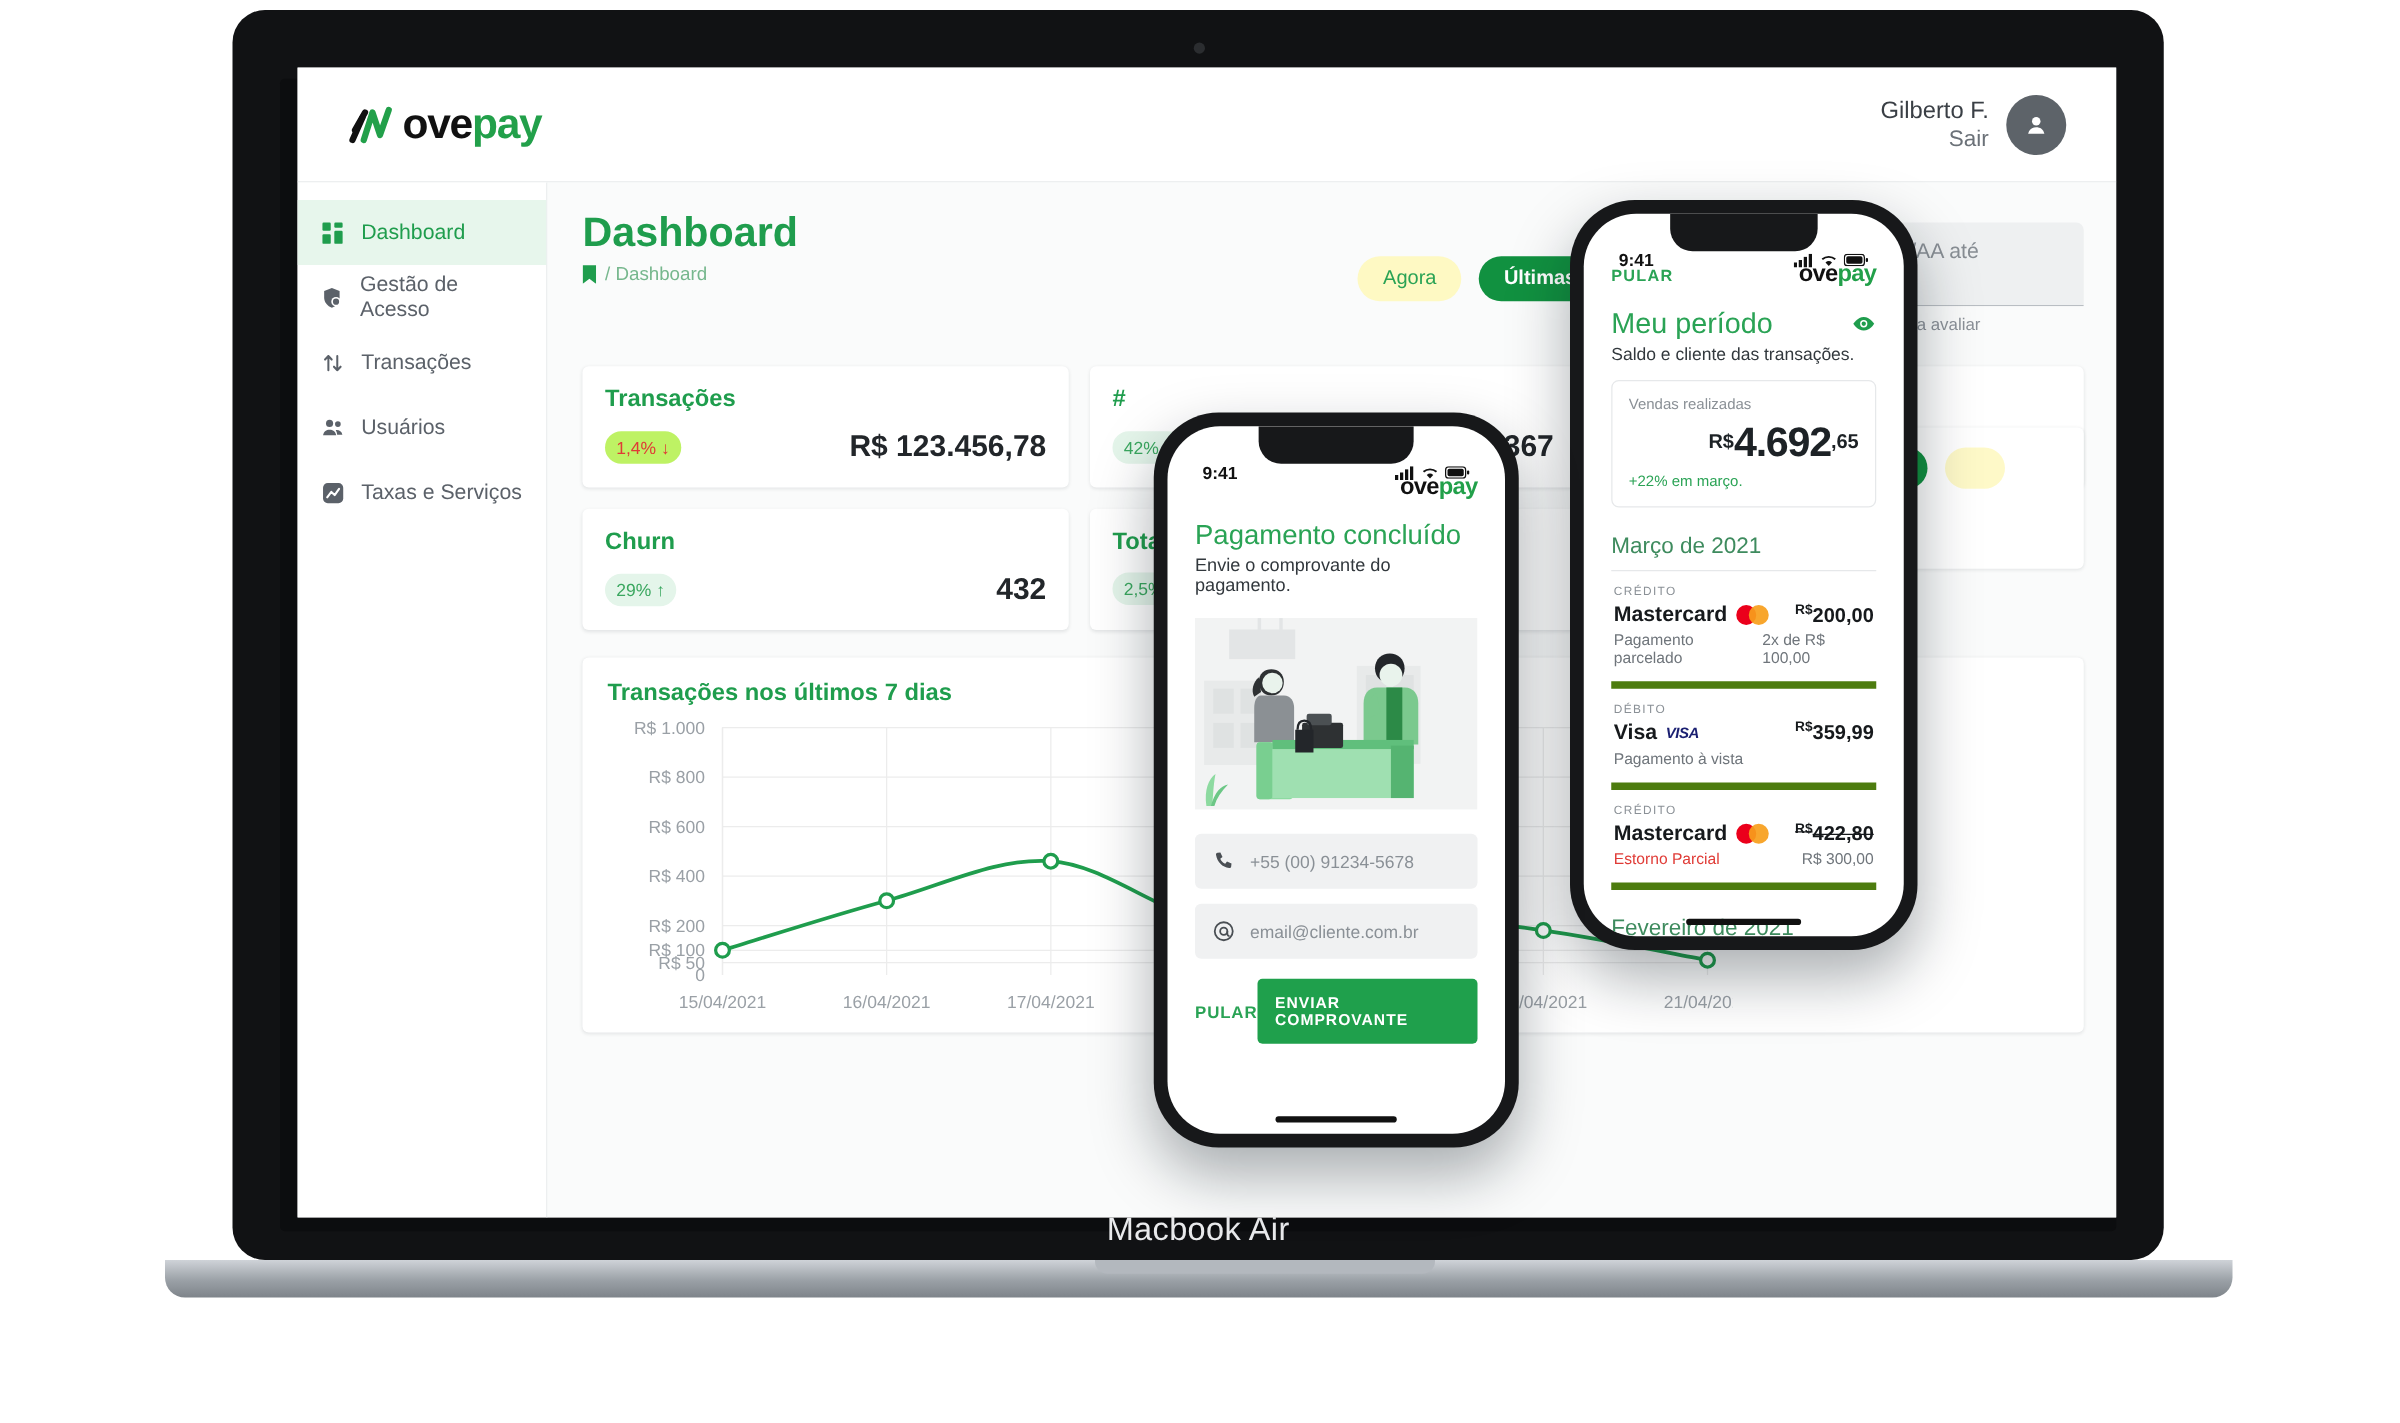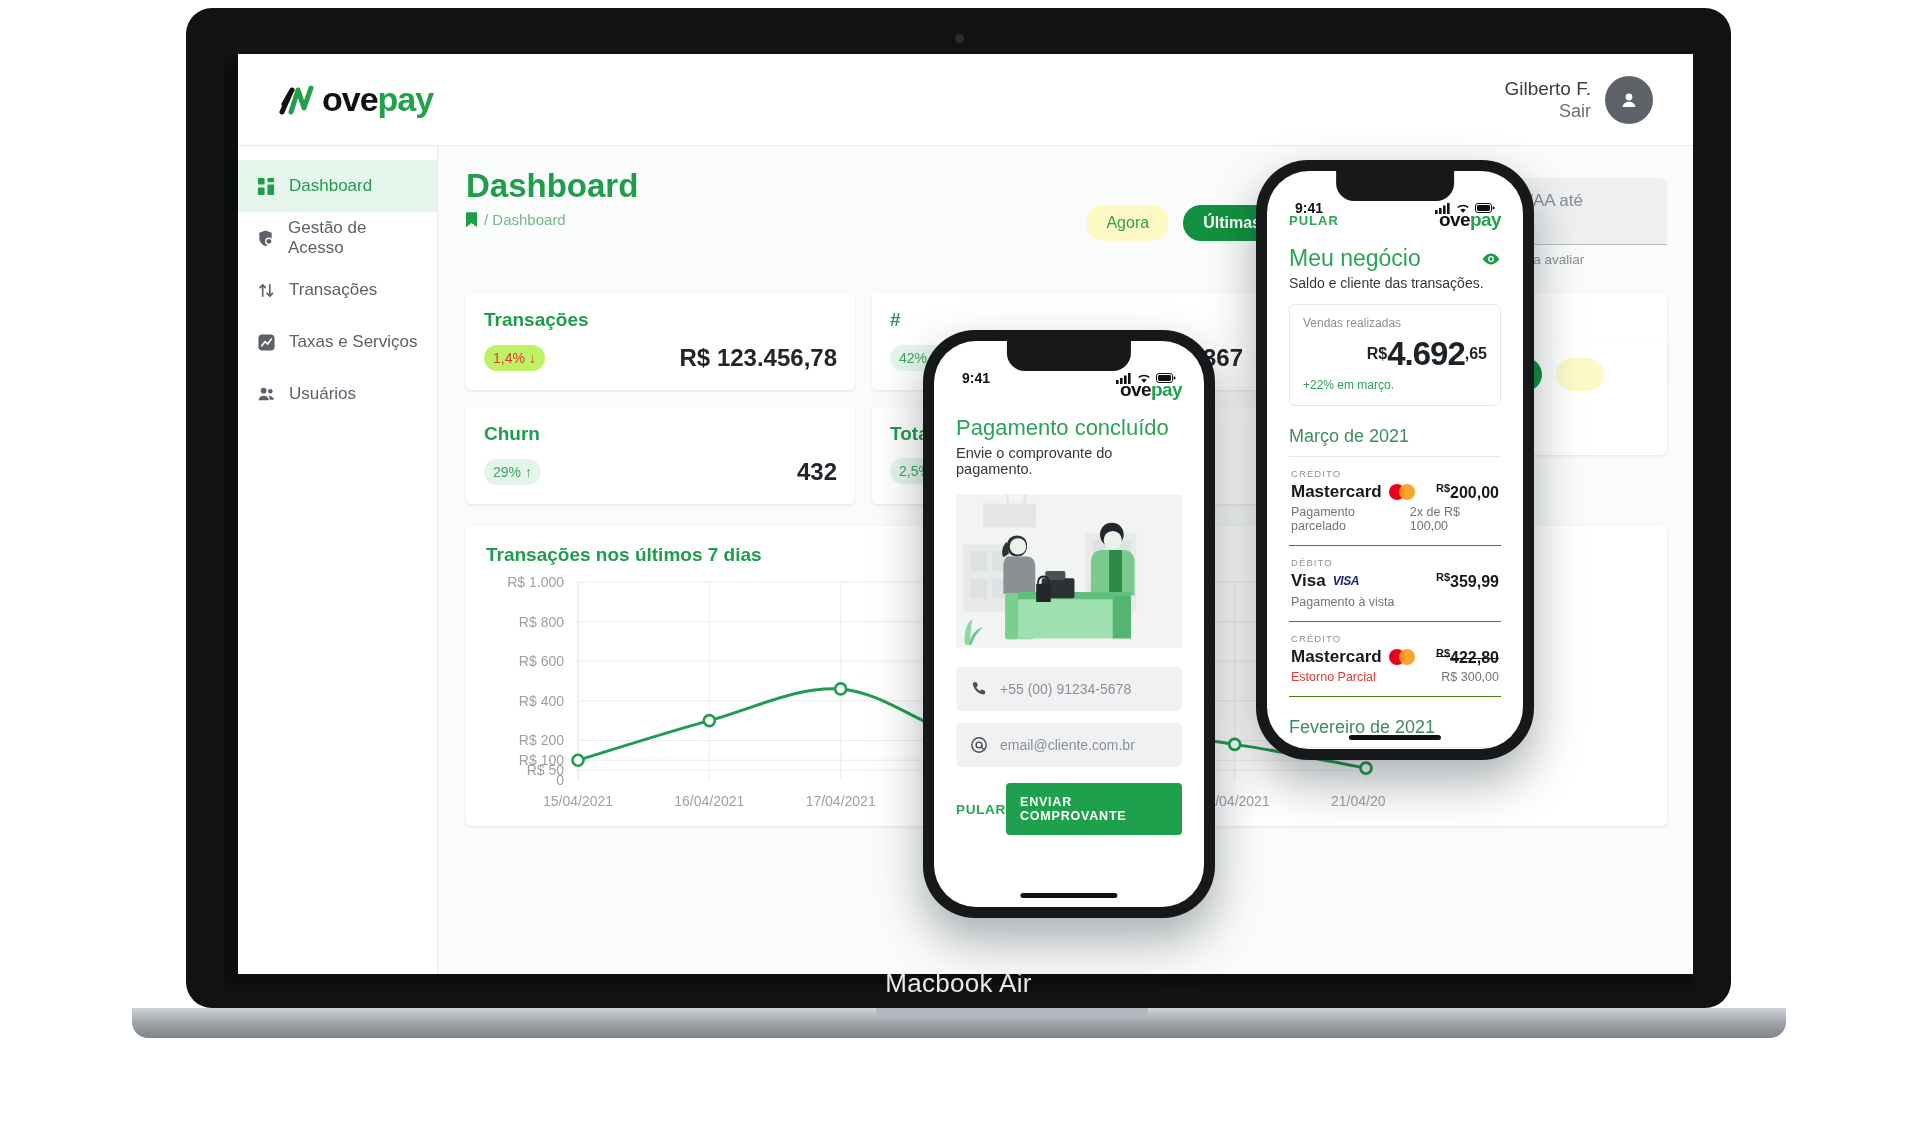--- a/index.html
+++ b/index.html
@@ -116,21 +116,21 @@
   .rp-sub{ font-size:14px; color:#32383d; margin-top:3px; }
   .bal-card{ border:1px solid #e6e8ea; border-radius:6px; padding:11px 13px 13px; margin-top:13px; }
   .bal-lab{ font-size:12px; color:#8a9096; }
   .bal-val{ text-align:right; margin-top:5px; color:#1d2226; }
   .bal-rs{ font-size:16px; font-weight:700; vertical-align:super; }
   .bal-big{ font-size:33px; font-weight:700; letter-spacing:-1px; }
   .bal-cents{ font-size:16px; font-weight:700; vertical-align:super; }
   .bal-note{ text-align:left; color:#2aa355; font-size:12px; margin-top:5px; }
   .month{ font-size:18px; color:#3e8b5e; font-weight:400; margin-top:20px; }
   .month-rule{ height:1px; background:#e6e8ea; margin-top:9px; }
-  .tx{ padding:11px 2px 12px; border-bottom:1px solid #4d7c0f; }
+  .tx{ padding:11px 2px 12px; border-bottom:6px solid #4d7c0f; }
   .tx-kind{ font-size:9.5px; letter-spacing:1.1px; color:#8a9096; }
   .tx-main{ display:flex; align-items:center; justify-content:space-between; margin-top:3px; }
   .tx-brand{ font-size:17px; font-weight:700; color:#16191c; display:flex; align-items:center; gap:7px;}
   .tx-amt{ font-size:16px; font-weight:700; color:#16191c; }
   .tx-amt .rs{ font-size:11px; vertical-align:super; }
   .tx-amt.strike{ text-decoration:line-through; }
   .tx-foot{ display:flex; align-items:center; justify-content:space-between; margin-top:3px; }
   .tx-desc{ font-size:12.5px; color:#6f757b; }
   .tx-desc.warn{ color:#e03b36; }
   .tx-note{ font-size:12.5px; color:#6f757b; }
@@ -204,37 +204,37 @@
               <span class="side-ico">
                 <svg width="19" height="19" viewBox="0 0 20 20" fill="none" stroke="#5b6169" stroke-width="1.7">
                   <path d="M6 16V4M6 4 3.2 7M6 4l2.8 3" stroke-linecap="round" stroke-linejoin="round"></path>
                   <path d="M13.5 4v12m0 0 2.8-3m-2.8 3-2.8-3" stroke-linecap="round" stroke-linejoin="round"></path>
                 </svg>
               </span>
               <span>Transações</span>
             </div>
             <div class="side-item">
               <span class="side-ico">
-                <svg width="19" height="19" viewBox="0 0 20 20">
-                  <rect x="1.5" y="1.5" width="17" height="17" rx="4" fill="#5b6169"></rect>
-                  <path d="M5 13.5 8.5 9l2.8 2.6L15 6.5" stroke="#fff" stroke-width="1.8" fill="none" stroke-linecap="round" stroke-linejoin="round"></path>
-                </svg>
-              </span>
-              <span>Taxas e Serviços</span>
-            </div>
-            <div class="side-item">
-              <span class="side-ico">
                 <svg width="19" height="19" viewBox="0 0 20 20" fill="#5b6169">
                   <circle cx="7" cy="6" r="3"></circle>
                     <circle cx="14" cy="6.6" r="2.4"></circle>
                   <path d="M1.5 16c.6-3.2 2.8-4.6 5.5-4.6S12 12.8 12.6 16z"></path>
                   <path d="M13 11.6c2.4 0 4.2 1.2 4.8 4h-4.4c-.1-1.6-.5-2.9-1.2-3.9.3-.1.5-.1.8-.1z"></path>
                 </svg>
               </span>
               <span>Usuários</span>
+            </div>
+            <div class="side-item">
+              <span class="side-ico">
+                <svg width="19" height="19" viewBox="0 0 20 20">
+                  <rect x="1.5" y="1.5" width="17" height="17" rx="4" fill="#5b6169"></rect>
+                  <path d="M5 13.5 8.5 9l2.8 2.6L15 6.5" stroke="#fff" stroke-width="1.8" fill="none" stroke-linecap="round" stroke-linejoin="round"></path>
+                </svg>
+              </span>
+              <span>Taxas e Serviços</span>
             </div>
           </div>
 
           <div class="main">
 
             <div class="page-head">
               <div>
                 <div class="page-title">Dashboard</div>
                 <div class="crumb">
                   <span class="crumb-ico"></span>
@@ -394,21 +394,21 @@
 
       <div class="ph-pad">
         <div class="rp-top">
           <span class="rp-back">PULAR</span>
           <span class="ph-logo">
             <span class="logo-black">ove</span><span class="logo-green">pay</span>
           </span>
         </div>
 
         <div class="rp-h1">
-          <span>Meu negócio</span>
+          <span>Meu período</span>
           <svg width="20" height="14" viewBox="0 0 22 14">
             <path d="M11 1C5.5 1 1.8 7 1.8 7s3.7 6 9.2 6 9.2-6 9.2-6-3.7-6-9.2-6z" fill="#1f9d4d"></path>
             <circle cx="11" cy="7" r="3.2" fill="#fff"></circle>
             <circle cx="11" cy="7" r="1.9" fill="#1f9d4d"></circle>
           </svg>
         </div>
         <div class="rp-sub">Saldo e cliente das transações.</div>
 
         <div class="bal-card">
           <div class="bal-lab">Vendas realizadas</div>

